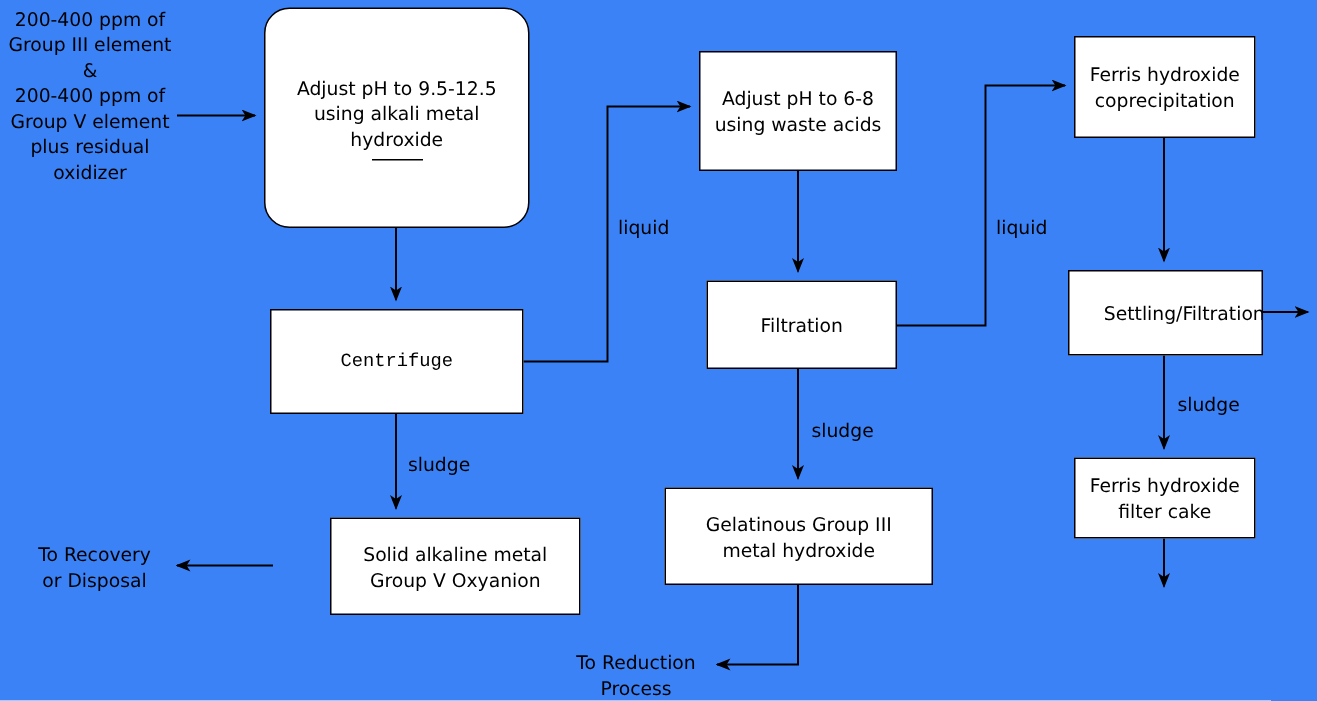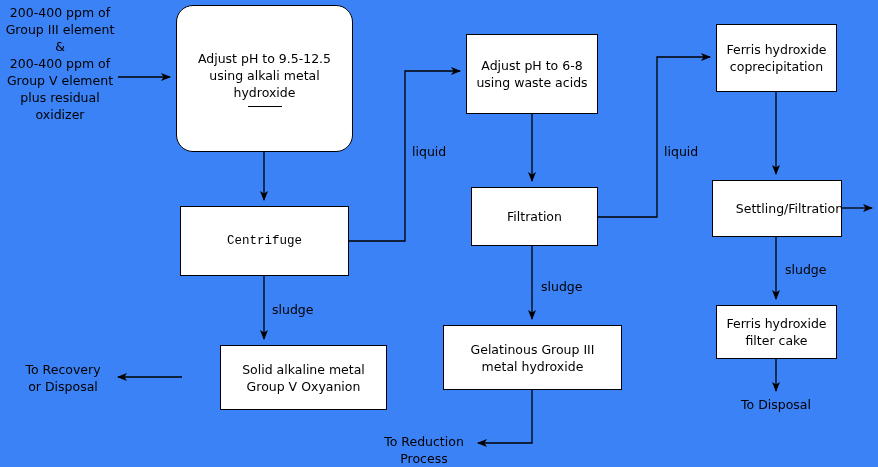--- a/index.html
+++ b/index.html
@@ -163,15 +163,14 @@
   <div class="edge-label" style="left:272px; top:302px;">sludge</div>
   <div class="edge-label" style="left:541px; top:279px;">sludge</div>
   <div class="edge-label" style="left:785px; top:262px;">sludge</div>
 
   <div class="freetext" style="left:374px; top:433px; width:100px;">To Reduction
 Process</div>
 
   <div class="freetext" style="left:10px; top:361px; width:106px;">To Recovery
 or Disposal</div>
 
-  <div class="freetext" style="left:726px; top:396px; width:100px;">To Disposal</div>
 
 </div>
 
 </body></html>

